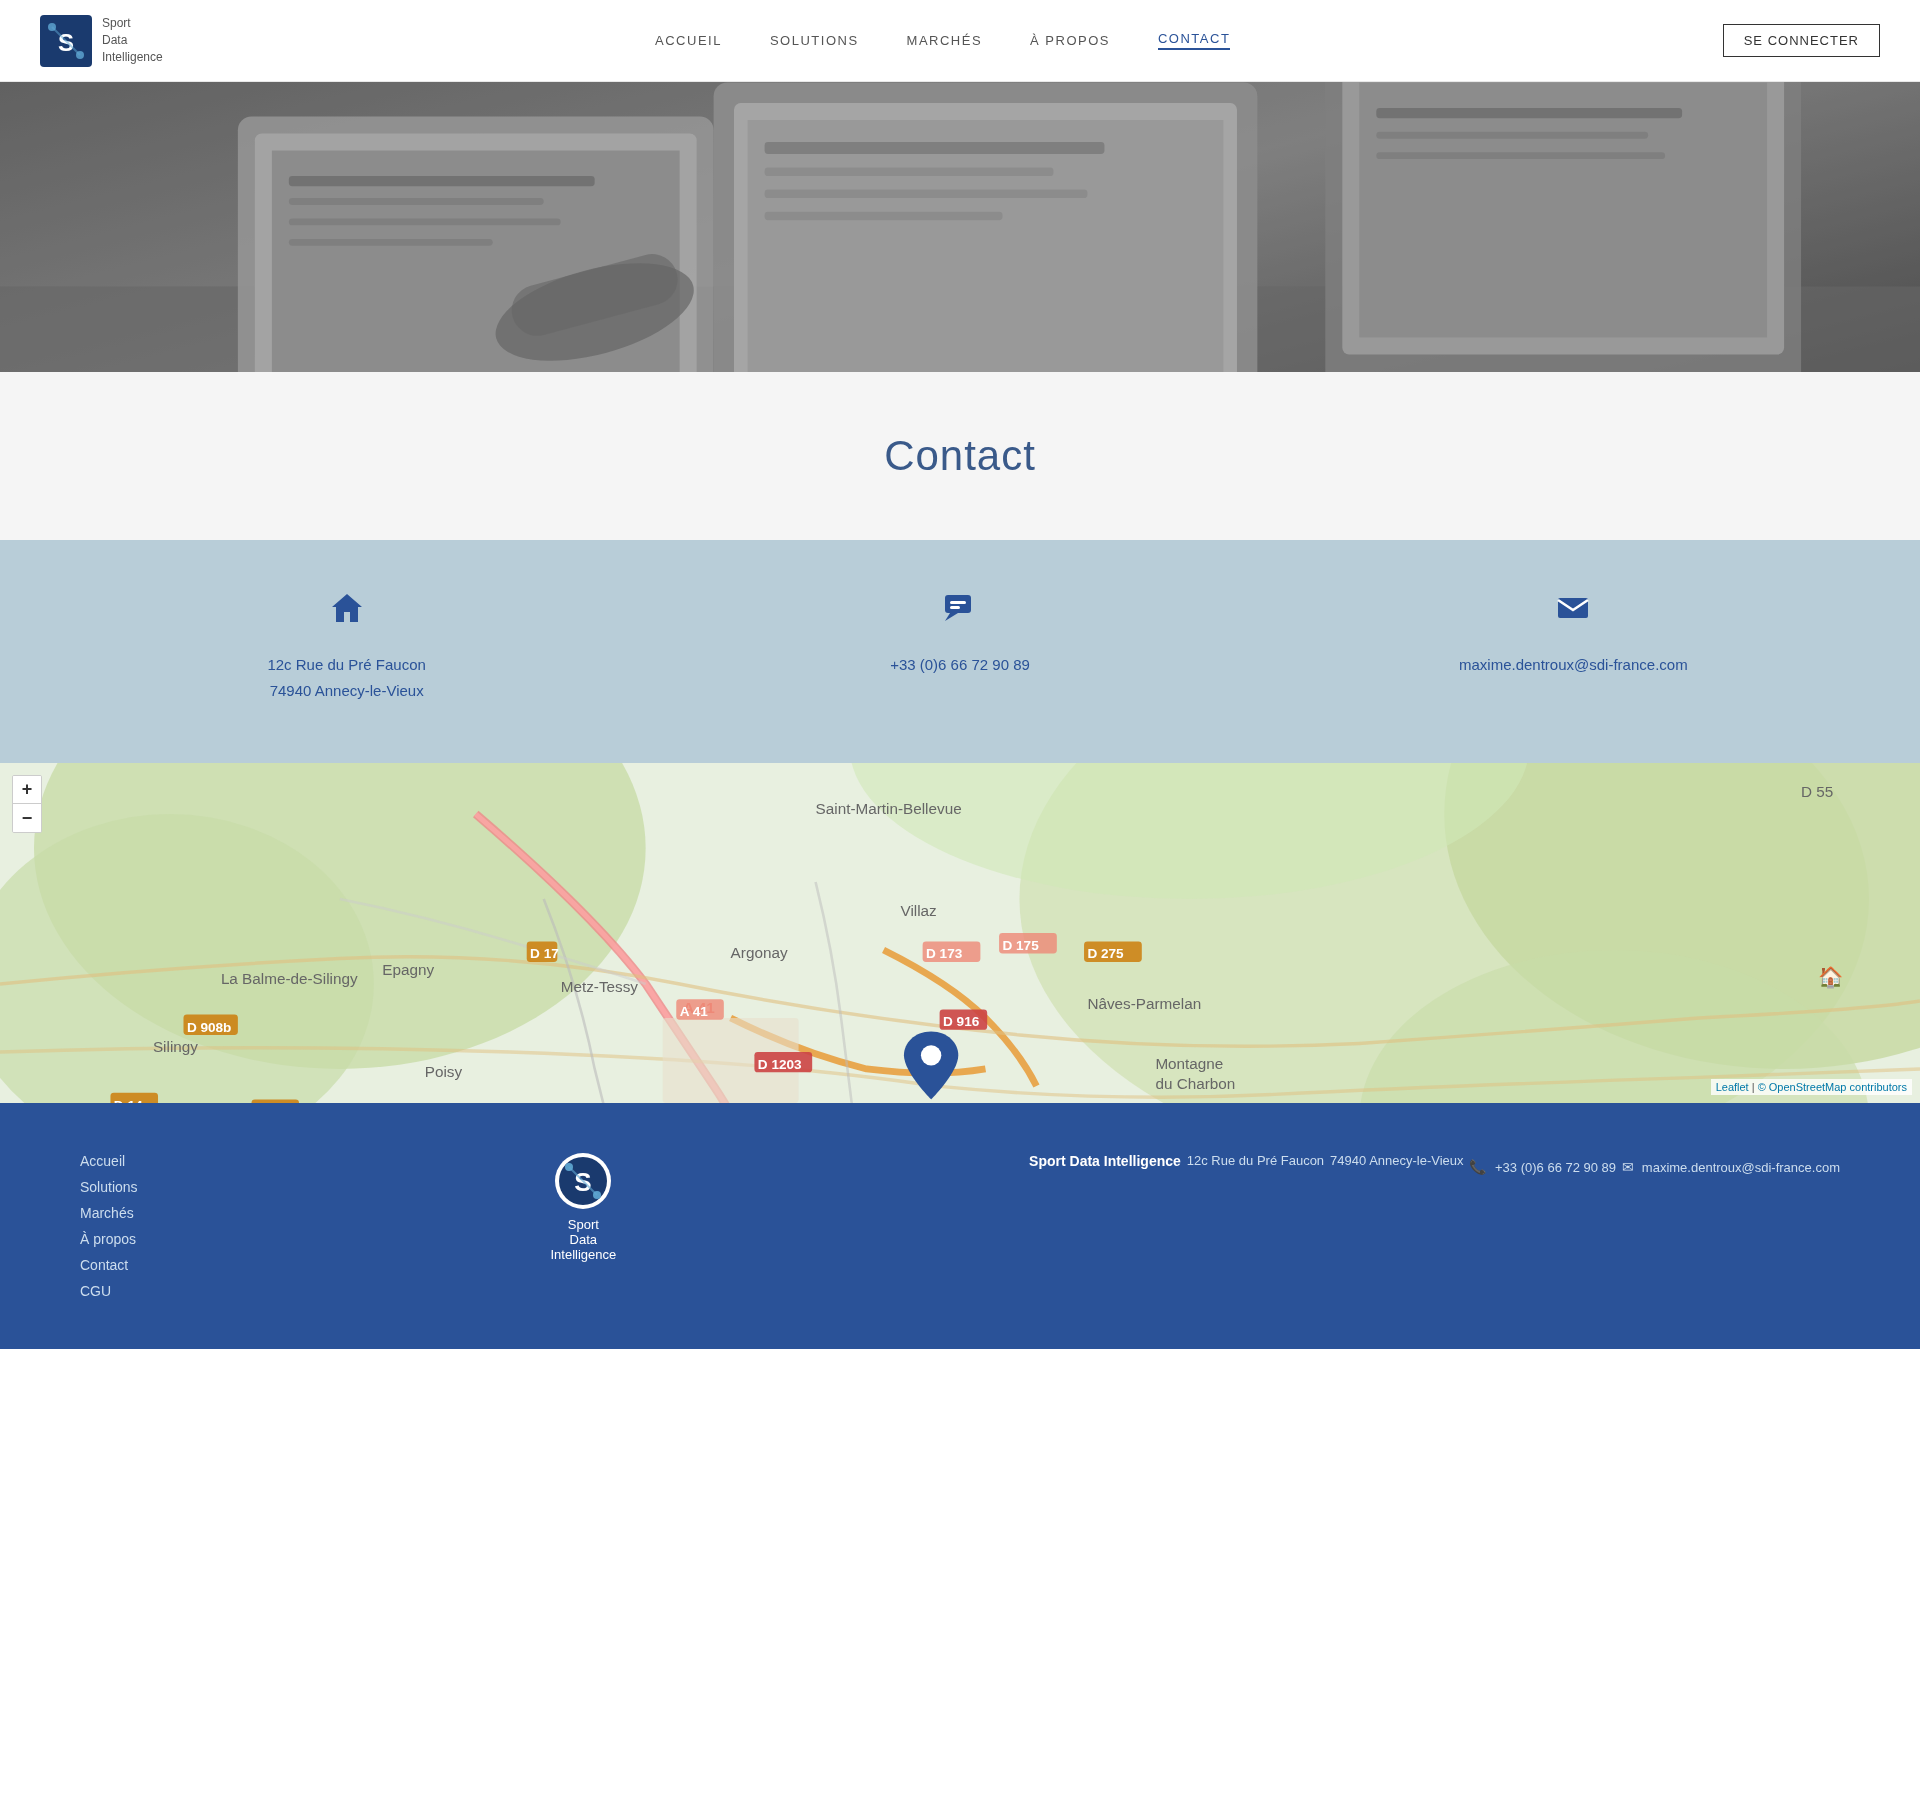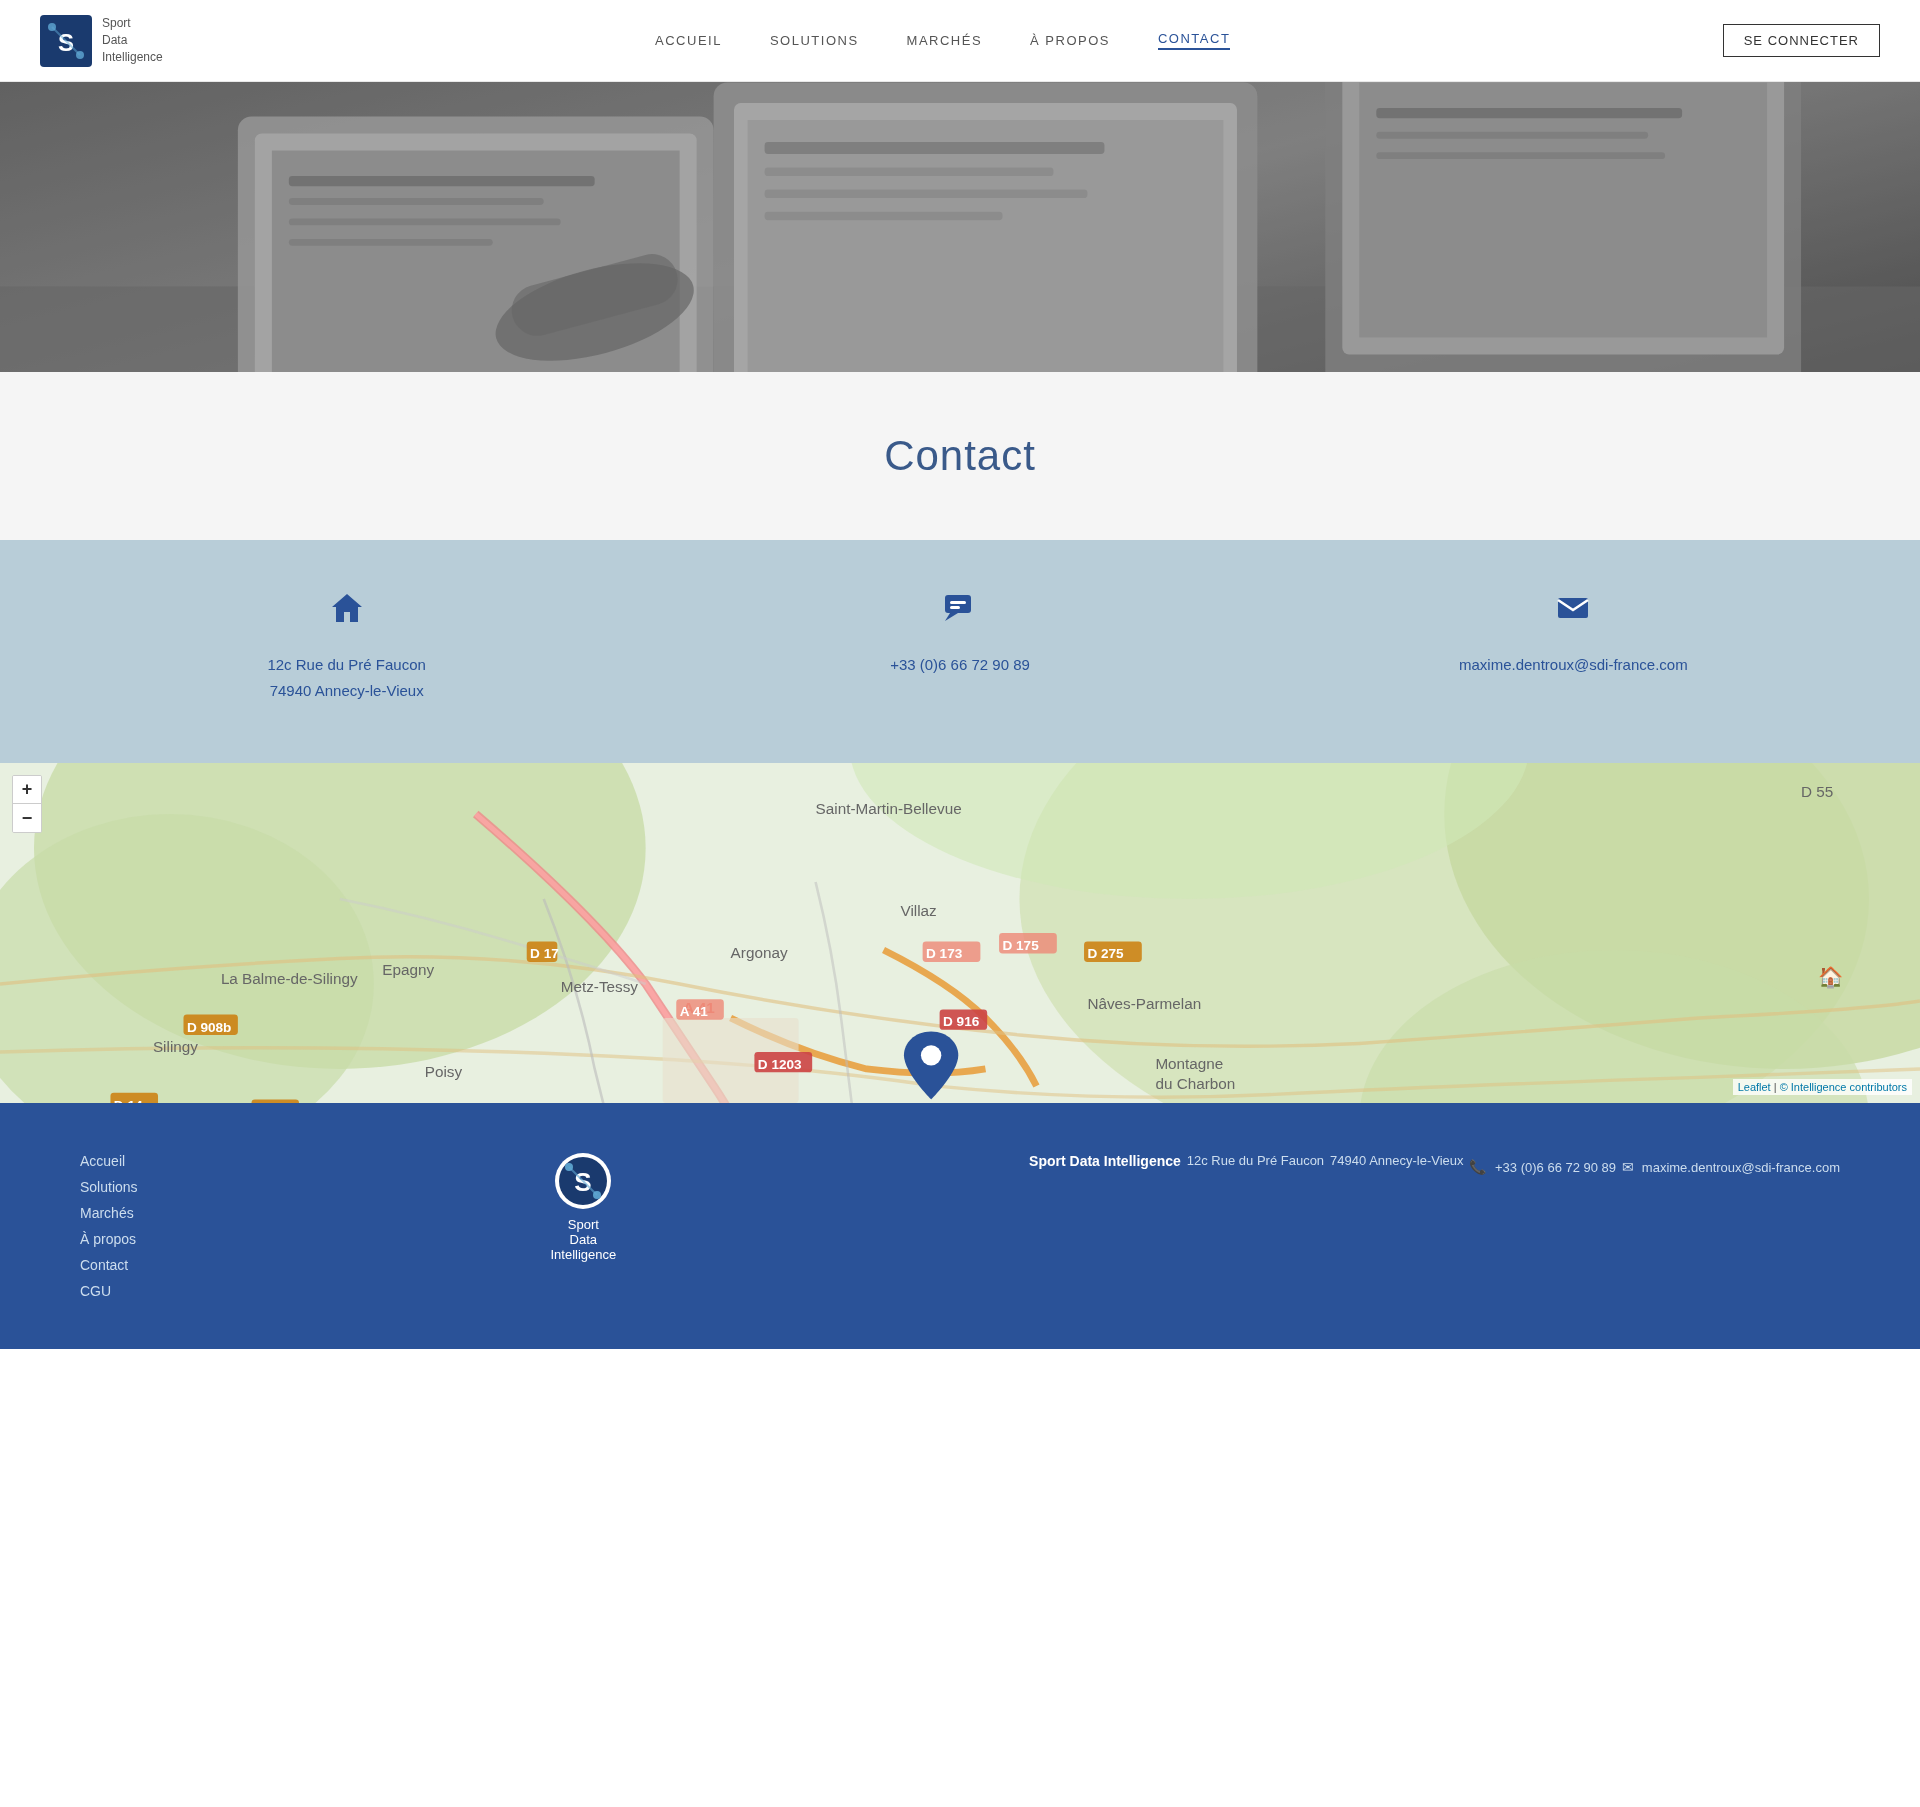--- a/index.html
+++ b/index.html
@@ -475,21 +475,21 @@
   </div>
 
   <div class="map-controls">
     <button class="map-btn">+</button>
     <button class="map-btn">−</button>
   </div>
 
   <div class="map-attribution">
     <a href="#">Leaflet</a>
     <span> | </span>
-    <a href="#">© Intelligence contributors</a>
+    <a href="#">© OpenStreetMap contributors</a>
   </div>
 </div>
 
 <footer>
   <div class="footer-nav">
     <a href="#">Accueil</a>
     <a href="#">Solutions</a>
     <a href="#">Marchés</a>
     <a href="#">À propos</a>
     <a href="#">Contact</a>

